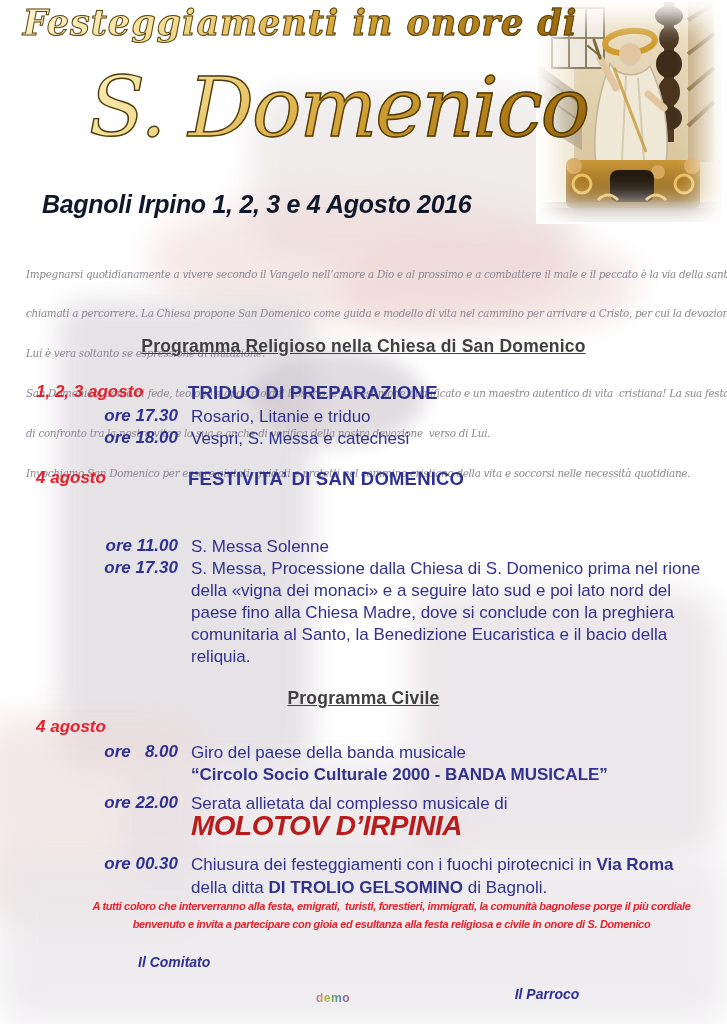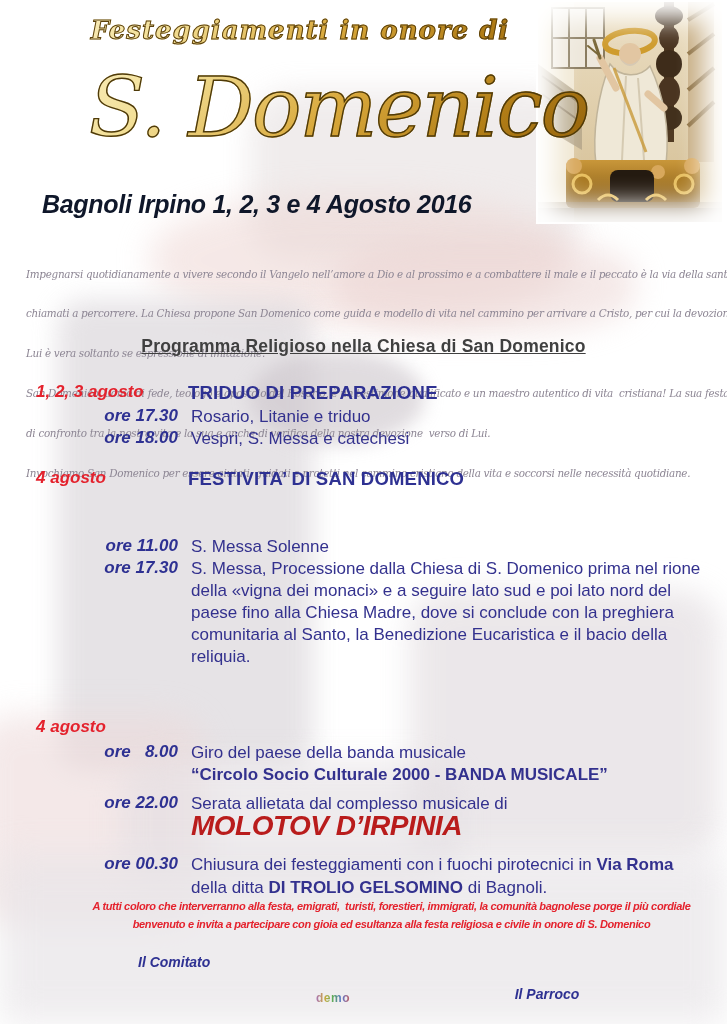--- a/index.html
+++ b/index.html
@@ -19,23 +19,23 @@
   .wm8{left:250px;top:90px;width:330px;height:170px;background:#ded6d6;opacity:.45;border-radius:40px;filter:blur(14px);}
   .wm9{left:120px;top:760px;width:340px;height:130px;background:#e3dee2;opacity:.6;border-radius:40px;filter:blur(14px);}
 
   
   .gold-text{
     background:linear-gradient(135deg,#fdf6d8 0%,#f3e098 28%,#d9a93c 55%,#b07c16 80%,#8f5e0a 100%);
     -webkit-background-clip:text;background-clip:text;color:transparent;
     -webkit-text-stroke:1px #5c420e;
   }
   .script-line{
-    position:absolute;top:15px;left:0;width:600px;text-align:center;
+    position:absolute;top:2px;left:0;width:600px;text-align:center;
     font-family:"DejaVu Serif",serif;font-style:italic;font-weight:bold;
-    font-size:26px;letter-spacing:1px;
+    font-size:35px;letter-spacing:1px;
   }
   .main-title{
     position:absolute;top:44px;left:8px;width:580px;text-align:right;
     font-family:"DejaVu Serif",serif;font-style:italic;
     font-size:82px;line-height:128px;letter-spacing:-2px;
     -webkit-text-stroke:1.4px #4e3a0a;
   }
   .subtitle{
     position:absolute;top:190px;left:42px;
     font-size:25px;font-weight:bold;font-style:italic;color:#0f172a;letter-spacing:-.3px;
@@ -216,20 +216,21 @@
   </div>
   <div class="prow" style="top:536px">
     <span class="ptime">ore 11.00</span>
     <span class="pdesc">S. Messa Solenne</span>
   </div>
   <div class="prow" style="top:558px">
     <span class="ptime">ore 17.30</span>
     <span class="pdesc">S. Messa, Processione dalla Chiesa di S. Domenico prima nel rione della «vigna dei monaci» e a seguire lato sud e poi lato nord del paese fino alla Chiesa Madre, dove si conclude con la preghiera comunitaria al Santo, la Benedizione Eucaristica e il bacio della reliquia.</span>
   </div>
 
+  <div class="sect-head" style="top:688px">Programma Civile</div>
 
   <div class="prow" style="top:717px">
     <span class="pdate">4 agosto</span>
   </div>
   <div class="prow" style="top:742px">
     <span class="ptime">ore   8.00</span>
     <span class="pdesc">Giro del paese della banda musicale</span>
   </div>
   <div class="prow" style="top:764px">
     <span class="ptime"></span>

